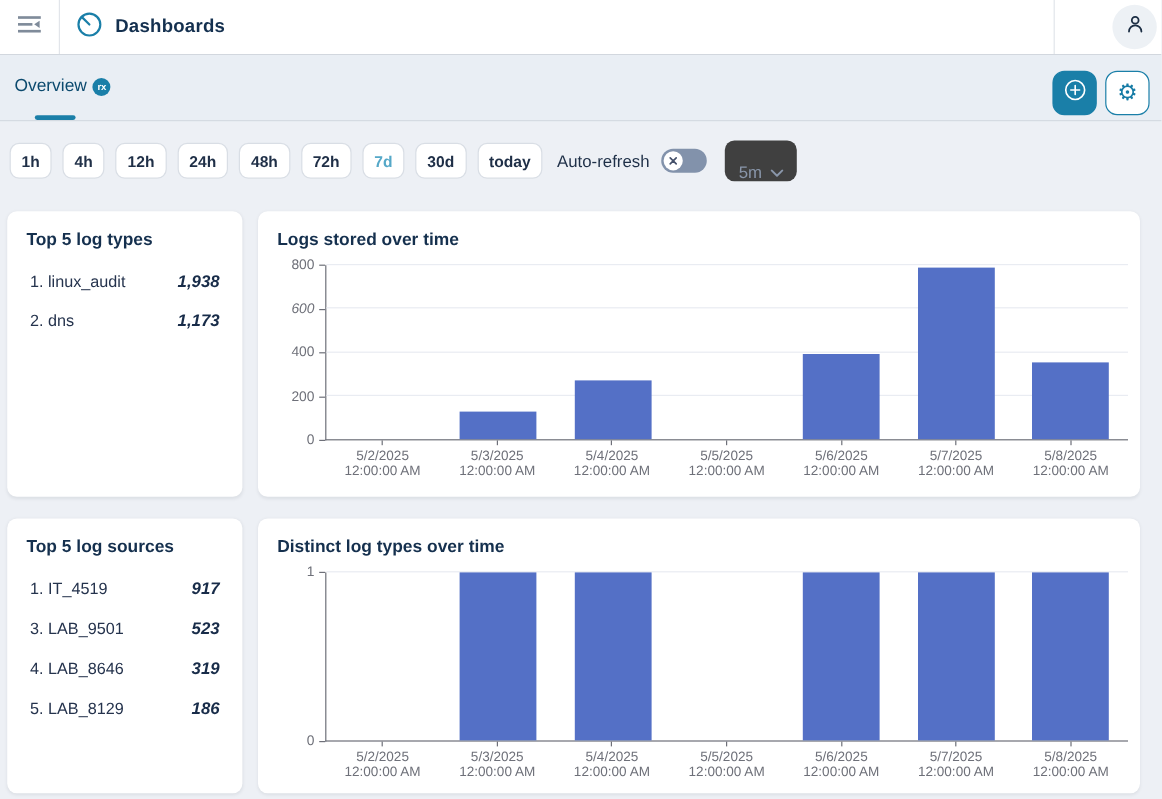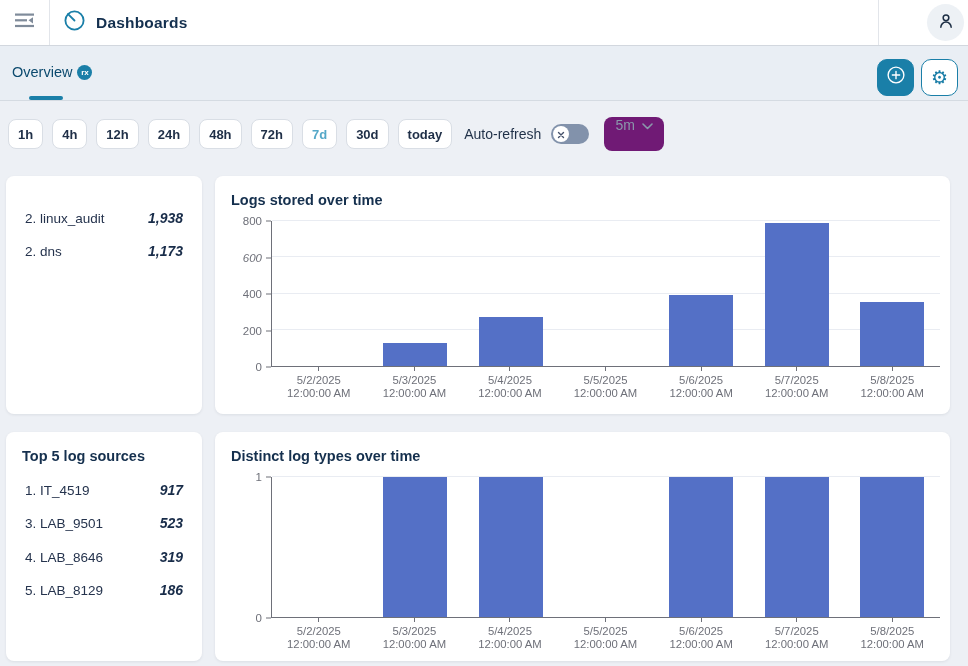--- a/index.html
+++ b/index.html
@@ -56,22 +56,22 @@
   .range-btn.active { color:#55a8c8; }
   .auto-refresh-label { font-size:14px; color:#1f3048; margin:0 10px 0 3px; }
   .toggle {
     width:38px; height:20px; border-radius:10px; background:#8292ab; position:relative; cursor:pointer;
   }
   .toggle-knob {
     position:absolute; left:2px; top:2px; width:16px; height:16px; border-radius:50%;
     background:#fff; display:flex; align-items:center; justify-content:center;
   }
   .interval-select {
-    margin-left:15px; height:34px; width:60px; border-radius:8px; background:#701a75;
-    display:flex; align-items:flex-start; justify-content:center; gap:7px;
+    margin-left:15px; height:34px; width:60px; border-radius:8px; background:#404040;
+    display:flex; align-items:flex-end; justify-content:center; gap:7px;
     font-size:14px; color:#8a97ab; cursor:default;
   }
   
   .content {
     padding: 25px 18px 0 6px;
     display:grid; grid-template-columns:196px 1fr; grid-template-rows:238px 229px;
     gap:18px 13px;
   }
   .card {
     background:#fff; border-radius:8px; box-shadow:0 1px 3px rgba(16,24,40,.08);
@@ -188,23 +188,24 @@
       <svg width="11" height="7" viewBox="0 0 11 7" fill="none">
         <path d="M1 1 L5.5 5.5 L10 1" stroke="#8a97ab" stroke-width="1.6" stroke-linecap="round" stroke-linejoin="round"></path>
       </svg>
     </span>
   </div>
 </div>
 
 <div class="content">
 
   <div class="card">
+    <div class="card-title">Top 5 log types</div>
     <div class="stat-list" id="list-log-types">
         <div class="stat-row">
-          <span class="stat-label">2. linux_audit</span>
+          <span class="stat-label">1. linux_audit</span>
           <span class="stat-value">1,938</span>
         </div>
         <div class="stat-row">
           <span class="stat-label">2. dns</span>
           <span class="stat-value">1,173</span>
         </div>
       </div>
   </div>
 
   <div class="card">

